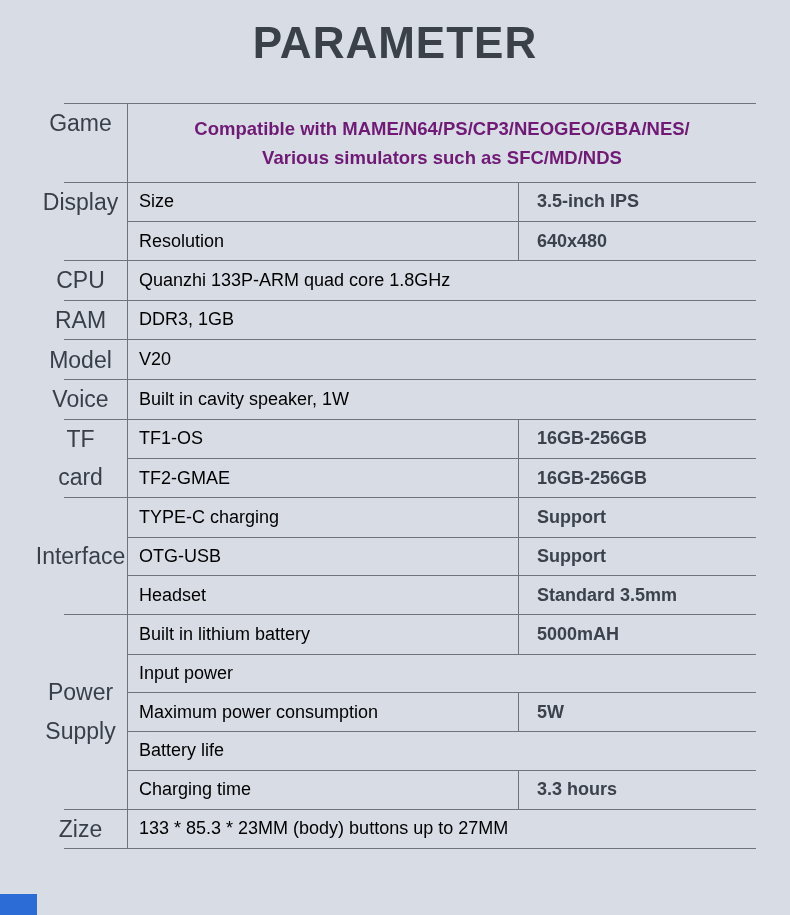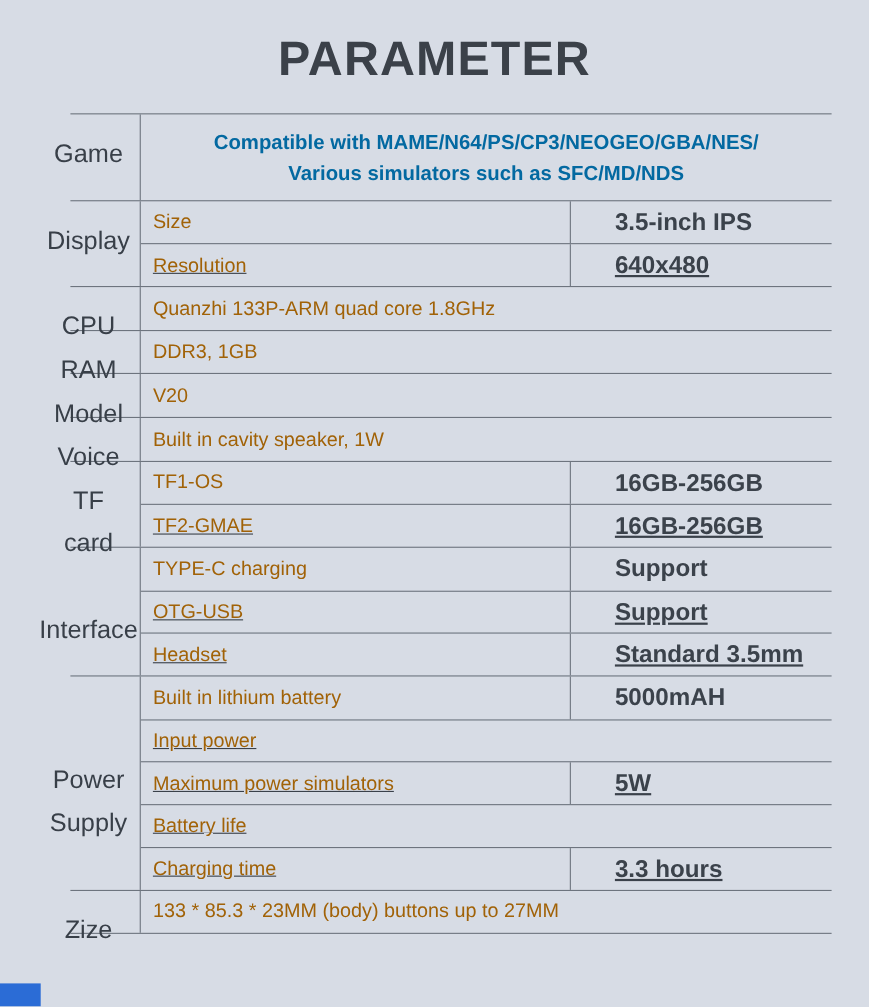--- a/index.html
+++ b/index.html
@@ -4,21 +4,21 @@
 <style>
   html,body{margin:0;padding:0;}
   body{
     width:790px;height:915px;position:relative;overflow:hidden;
     background:#d7dce5;
     font-family:"Liberation Sans", sans-serif;
     color:#3a414a;
     -webkit-font-smoothing:antialiased;
   }
   .page-title{
-    margin:13px;padding-top:16px;height:62px;
+    margin:2px;padding-top:16px;height:62px;
     text-align:center;
     font-size:44px;font-weight:700;letter-spacing:1px;
     color:#3b4149;
   }
   
   .spec-table{
     position:absolute;left:64px;top:103px;width:692px;
     border-top:1px solid #6d747e;
     box-sizing:border-box;
   }
@@ -27,55 +27,55 @@
     border-bottom:1px solid #6d747e;
   }
   
   .label-cell{
     width:64px;flex:0 0 64px;
     border-right:1px solid #6d747e;
     position:relative;
     box-sizing:border-box;
   }
   .lbl{
-    position:absolute;left:-31px;width:95px;top:16px;
+    position:absolute;left:-31px;width:95px;top:0;
     height:38.7px;
     display:flex;flex-direction:column;justify-content:center;align-items:center;
     font-size:23px;color:#383f48;white-space:nowrap;
     line-height:26px;
   }
   .group.lbl-full .lbl{height:100%;}
   .group.lbl-full .lbl span{line-height:38.7px;}
   
   .rows{flex:1;display:flex;flex-direction:column;min-width:0;}
   .sub{
     display:flex;align-items:stretch;
     height:38.7px;box-sizing:border-box;
   }
-  .sub + .sub{border-top:1px solid #6d747e;text-decoration:underline;}
+  .sub + .sub{border-top:1px solid #6d747e;}
   .spec{
     flex:1;display:flex;align-items:center;
     padding-left:11px;
-    font-size:18px;color:#a16207;
+    font-size:18px;color:#000000;
     white-space:nowrap;
   }
   .value{
     width:238px;flex:0 0 238px;
     border-left:1px solid #6d747e;
     display:flex;align-items:center;
-    padding-left:40px;box-sizing:border-box;
-    font-size:22px;font-weight:600;color:#3b424b;
+    padding-left:18px;box-sizing:border-box;
+    font-size:18px;font-weight:600;color:#3b424b;
     white-space:nowrap;
   }
   
   .game-content{
     flex:1;height:77.5px;
     display:flex;flex-direction:column;justify-content:center;
     text-align:center;
-    font-size:18.5px;font-weight:700;color:#0369a1;
+    font-size:18.5px;font-weight:700;color:#701a75;
     line-height:29px;
   }
   
   .corner-accent{
     position:absolute;left:0;bottom:0;width:37px;height:21px;
   }
 </style>
 </head>
 <body>
 
@@ -202,21 +202,21 @@
     </div>
     <div class="rows">
       <div class="sub">
         <div class="spec">Built in lithium battery</div>
         <div class="value">5000mAH</div>
       </div>
       <div class="sub">
         <div class="spec">Input power</div>
       </div>
       <div class="sub">
-        <div class="spec">Maximum power simulators</div>
+        <div class="spec">Maximum power consumption</div>
         <div class="value">5W</div>
       </div>
       <div class="sub">
         <div class="spec">Battery life</div>
       </div>
       <div class="sub">
         <div class="spec">Charging time</div>
         <div class="value">3.3 hours</div>
       </div>
     </div>

